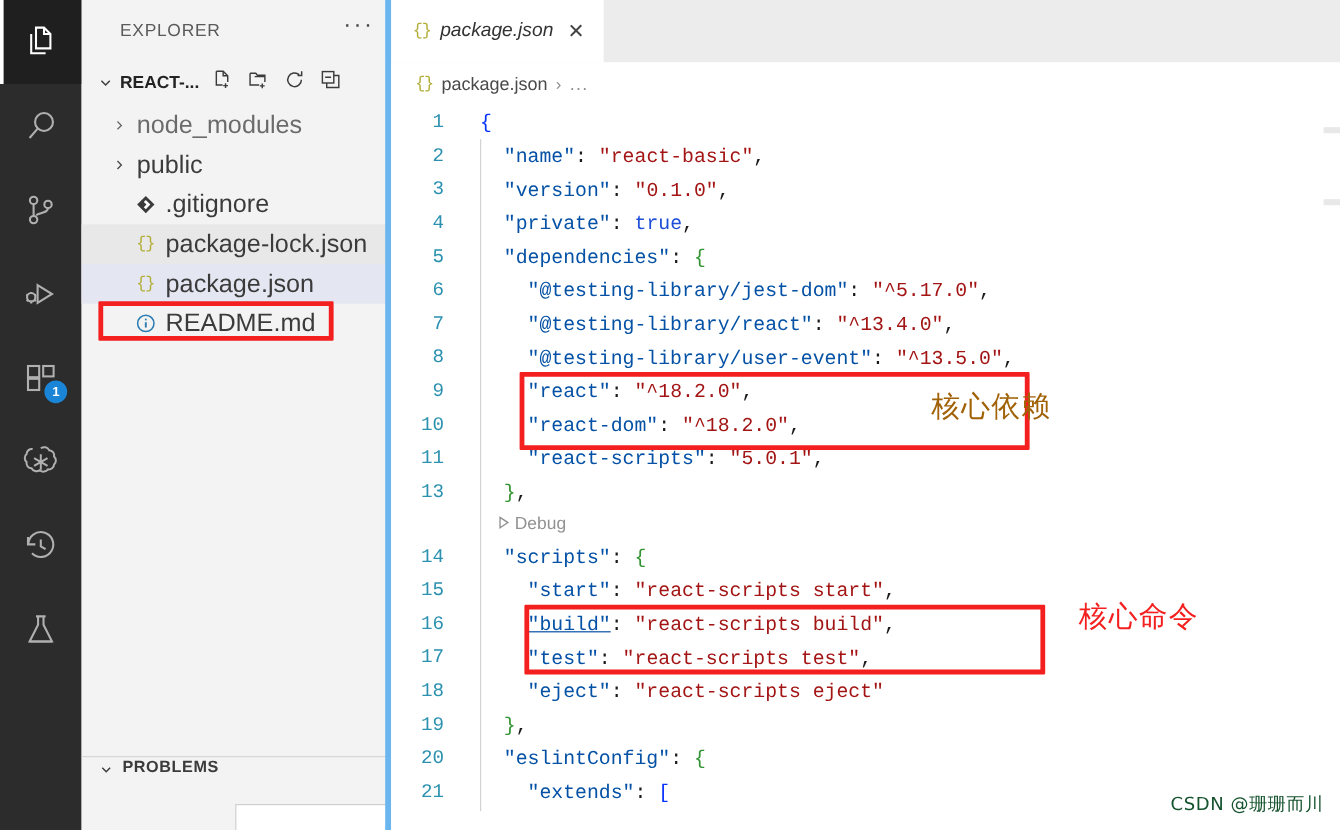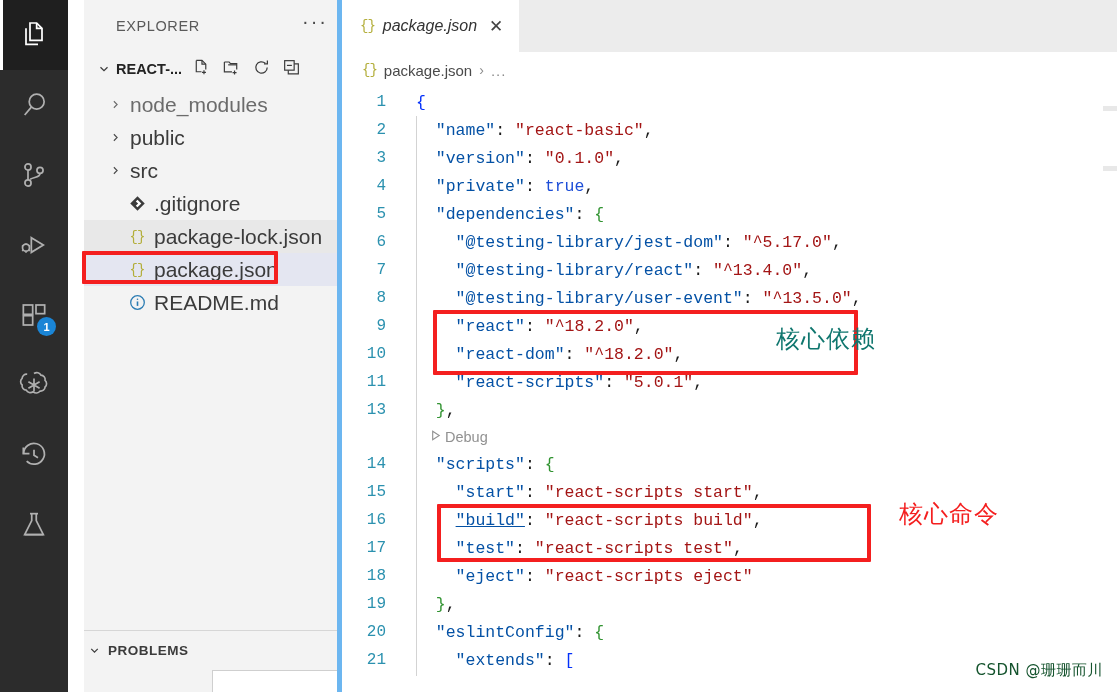--- a/index.html
+++ b/index.html
@@ -69,21 +69,20 @@
 
   
   .sidebar {
     width: 258px;
     flex: 0 0 258px;
     height: 692px;
     background: #f3f3f3;
     position: relative;
     display: flex;
     flex-direction: column;
-    margin-left: 16px;
   }
   .sb-title {
     height: 52px;
     display: flex;
     align-items: center;
     padding: 0 14px 0 32px;
     box-sizing: border-box;
   }
   .sb-title-text {
     font-size: 14.5px;
@@ -170,21 +169,21 @@
 
   .sb-spacer { flex: 1; }
   .problems-section {
     border-top: 1px solid #d6d6d6;
     height: 62px;
     box-sizing: border-box;
   }
   .problems-head {
     height: 38px;
     display: flex;
-    align-items: center;
+    padding-left: 10px;
     box-sizing: border-box;
   }
   .problems-label {
     font-size: 13.5px;
     font-weight: bold;
     color: #3b3b3b;
     letter-spacing: 0.5px;
     margin-left: 4px;
   }
   .problems-input {
@@ -520,28 +519,20 @@
 
       <div class="tree-row">
         <span class="chev">
           <svg width="13" height="13" viewBox="0 0 16 16" fill="none" stroke="#4a4a4a" stroke-width="1.4">
               <path d="M6 4l4 4-4 4"></path>
             </svg>
         </span>
         <span class="label">public</span>
       </div>
 
-      <div class="tree-row">
-        <span class="chev">
-          <svg width="13" height="13" viewBox="0 0 16 16" fill="none" stroke="#4a4a4a" stroke-width="1.4">
-              <path d="M6 4l4 4-4 4"></path>
-            </svg>
-        </span>
-        <span class="label">src</span>
-      </div>
 
       <div class="tree-row" style="padding-left:22px;">
         <span class="chev"></span>
         <span class="fileicon">
           <svg width="17" height="17" viewBox="0 0 16 16">
             <path d="M8 1.2 14.8 8 8 14.8 1.2 8z" fill="#3b3b3b"></path>
             <path d="M8 4.4 11.6 8 8 11.6 6.4 10 8.6 8 6.4 6z" fill="#ffffff"></path>
           </svg>
         </span>
         <span class="label">.gitignore</span>
@@ -641,18 +632,18 @@
         <div class="ruler-mark" style="top:18px;"></div>
         <div class="ruler-mark" style="top:78px;"></div>
       </div>
     </div>
   </div>
 
   <div id="anno-layer" style="position:absolute;left:0;top:0;width:1117px;height:692px;pointer-events:none;">
       <div class="anno-box" style="left: 433px; top: 310px; width: 425px; height: 65px; border-color: rgb(244, 31, 31);"></div>
       <div class="anno-box" style="left: 437px; top: 504px; width: 434px; height: 58px; border-color: rgb(244, 31, 31);"></div>
       <div class="anno-box" style="left: 82px; top: 251px; width: 196px; height: 33px; border-color: rgb(244, 31, 31);"></div>
-      <div class="anno-text" style="left: 776px; top: 323px; color: #0f766e;">核心依赖</div>
+      <div class="anno-text" style="left: 776px; top: 323px; color: #a16207;">核心依赖</div>
       <div class="anno-text" style="left: 899px; top: 498px; color: rgb(244, 31, 31);">核心命令</div>
     </div>
 
   <div class="watermark">CSDN @珊珊而川</div>
 </div>
 
 </body></html>

